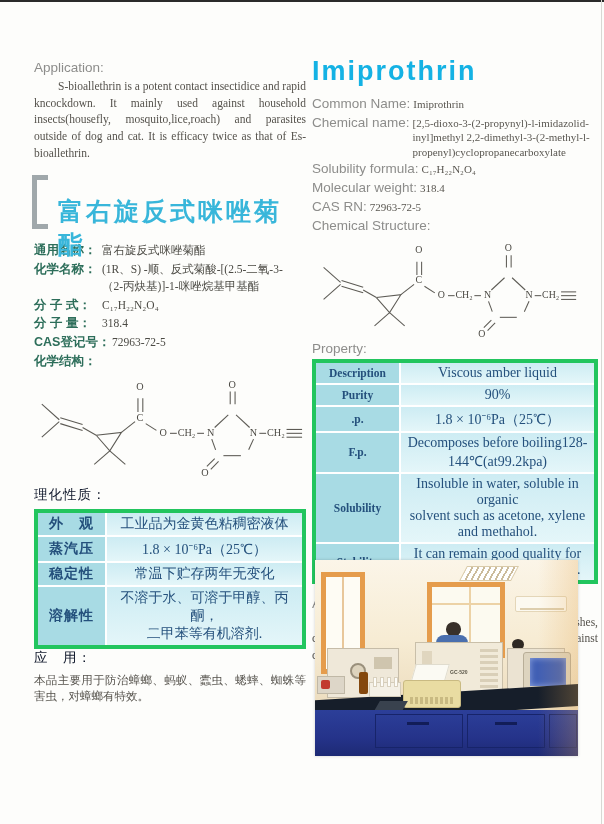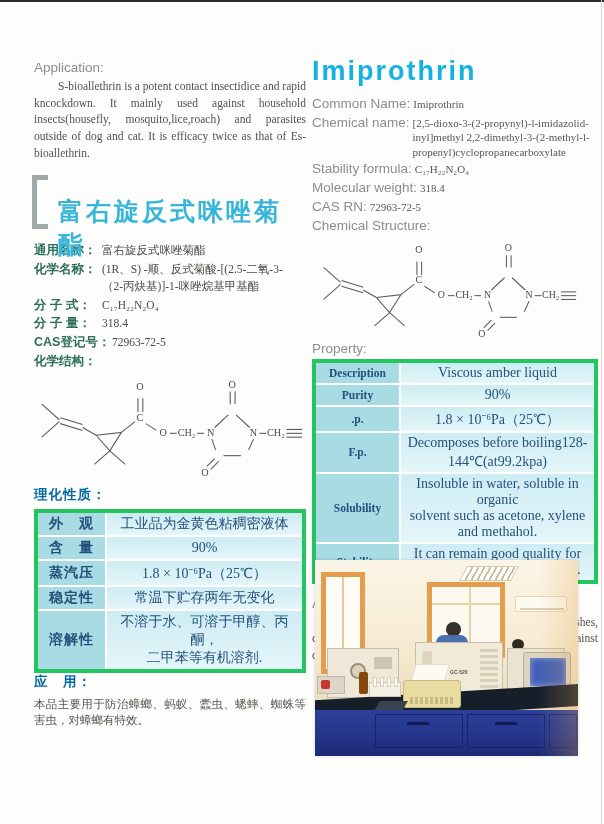--- a/index.html
+++ b/index.html
@@ -30,22 +30,22 @@
           color:#2d6e5a; flex:0 0 68px; }
   .cval { font-size:11.5px; color:#4b4a44; white-space:pre-line; }
 
   
   .cn-title-row { position:relative; margin:34px 0 10px 0; height:36px; }
   .bracket { position:absolute; left:-2px; top:-20px; width:16px; height:54px;
              border-left:5px solid #a0a8ab; border-top:5px solid #a0a8ab; border-bottom:5px solid #a0a8ab; }
   .cn-title { position:absolute; left:24px; top:0; font-family:"Liberation Sans", sans-serif;
               font-weight:bold; font-size:25px; color:#38b6da; letter-spacing:3px; }
 
-  .cn-heading { font-family:"Liberation Sans", sans-serif; font-weight:bold; font-size:13.5px;
-                color:#0369a1; margin:8px 0 5px 0; letter-spacing:1px; }
+  .cn-heading { font-family:"Liberation Sans", sans-serif; font-weight:normal; font-size:13.5px;
+                color:#0f172a; margin:8px 0 5px 0; letter-spacing:1px; }
 
   
   table.prop { border-collapse:collapse; width:100%; border:4px solid #22c55e; }
   table.prop td { border:2px solid #ffffff; font-size:14px; color:#24507c;
                   text-align:center; vertical-align:middle; padding:2px 3px; white-space:pre-line; }
   td.lbl { background:#a8dbe4; font-weight:bold; }
   td.val { background:linear-gradient(180deg,#cdecf3,#e4f6f9); }
   .cn-tbl td.lbl { width:70px; letter-spacing:1px; }
   .en-tbl td { font-size:10.5px; }
   .en-tbl td.lbl { width:86px; font-size:11.5px; }
@@ -191,24 +191,20 @@
 
     <div class="cn-heading">理化性质：</div>
 
     <table class="prop cn-tbl">
       <tbody>
           <tr>
         <td class="lbl">外　观</td>
         <td class="val">工业品为金黄色粘稠密液体</td>
       </tr>
       <tr>
-        <td class="lbl">含　量</td>
-        <td class="val">90%</td>
-      </tr>
-      <tr>
         <td class="lbl">蒸汽压</td>
         <td class="val">1.8 × 10⁻⁶Pa（25℃）</td>
       </tr>
       <tr>
         <td class="lbl">稳定性</td>
         <td class="val">常温下贮存两年无变化</td>
       </tr>
       <tr>
         <td class="lbl">溶解性</td>
         <td class="val">不溶于水、可溶于甲醇、丙酮，
@@ -229,21 +225,21 @@
         <span class="elbl">Common Name:</span>
         <span class="eval">Imiprothrin</span>
       </div>
       <div class="erow">
         <span class="elbl">Chemical name:</span>
         <span class="eval">[2,5-dioxo-3-(2-propynyl)-l-imidazolid-
 inyl]methyl 2,2-dimethyl-3-(2-methyl-l-
 propenyl)cyclopropanecarboxylate</span>
       </div>
       <div class="erow">
-        <span class="elbl">Stability formula:</span>
+        <span class="elbl">Solubility formula:</span>
         <span class="eval">C₁₇H₂₂N₂O₄</span>
       </div>
       <div class="erow">
         <span class="elbl">Molecular weight:</span>
         <span class="eval">318.4</span>
       </div>
       <div class="erow">
         <span class="elbl">CAS RN:</span>
         <span class="eval">72963-72-5</span>
       </div>

